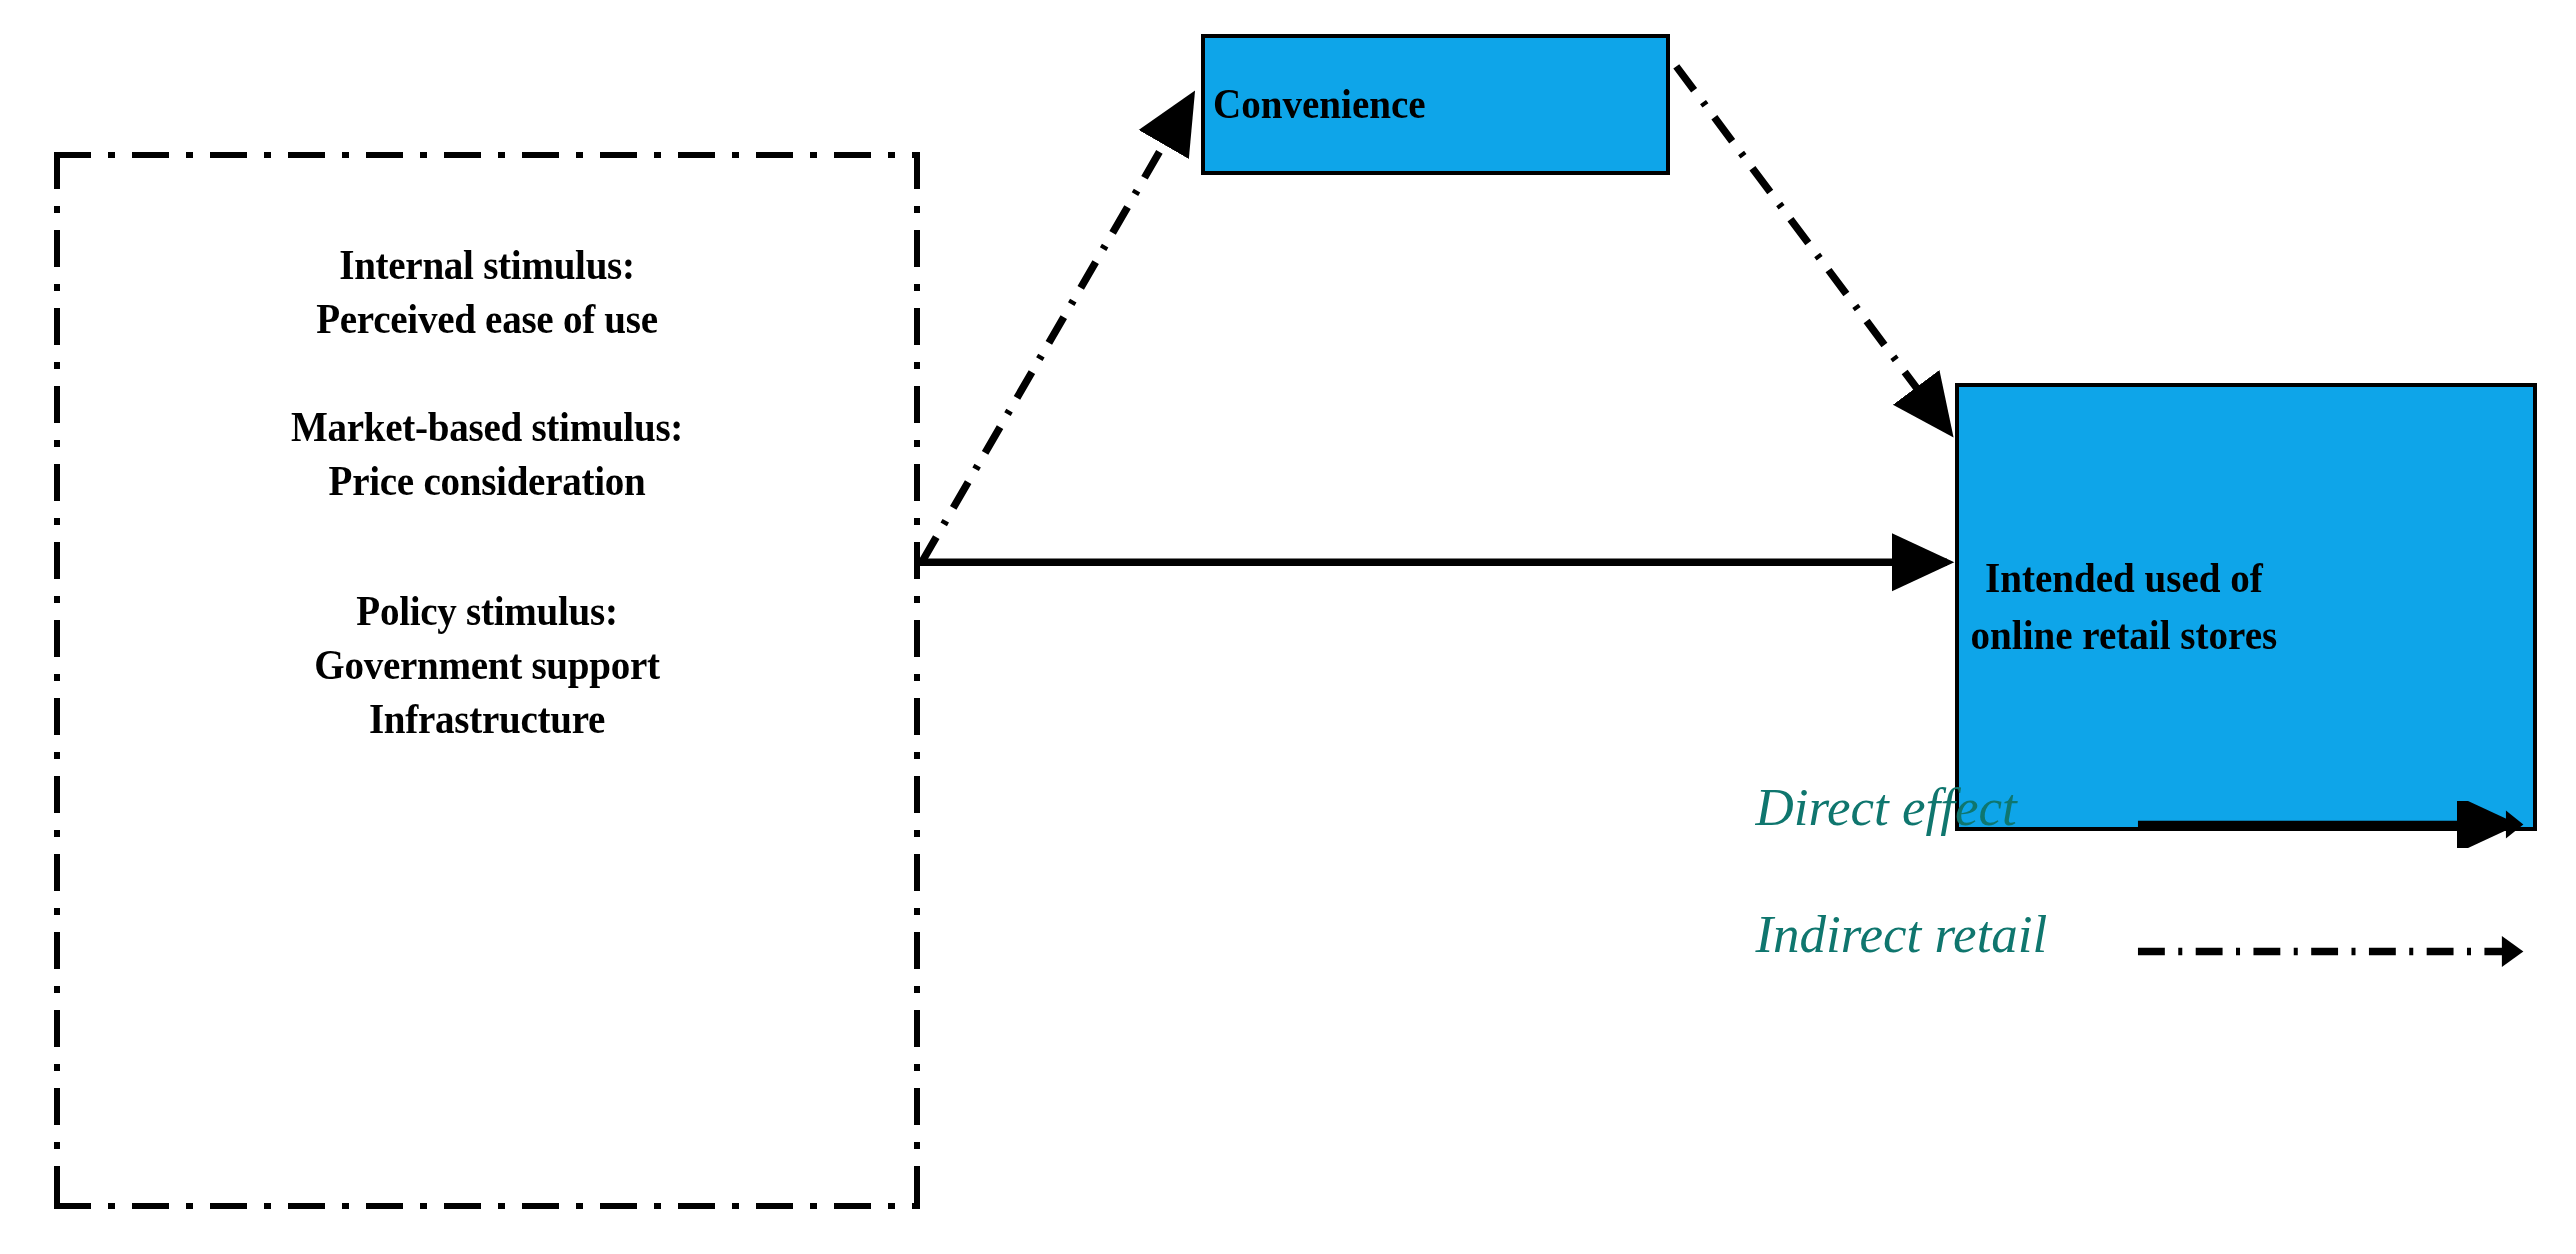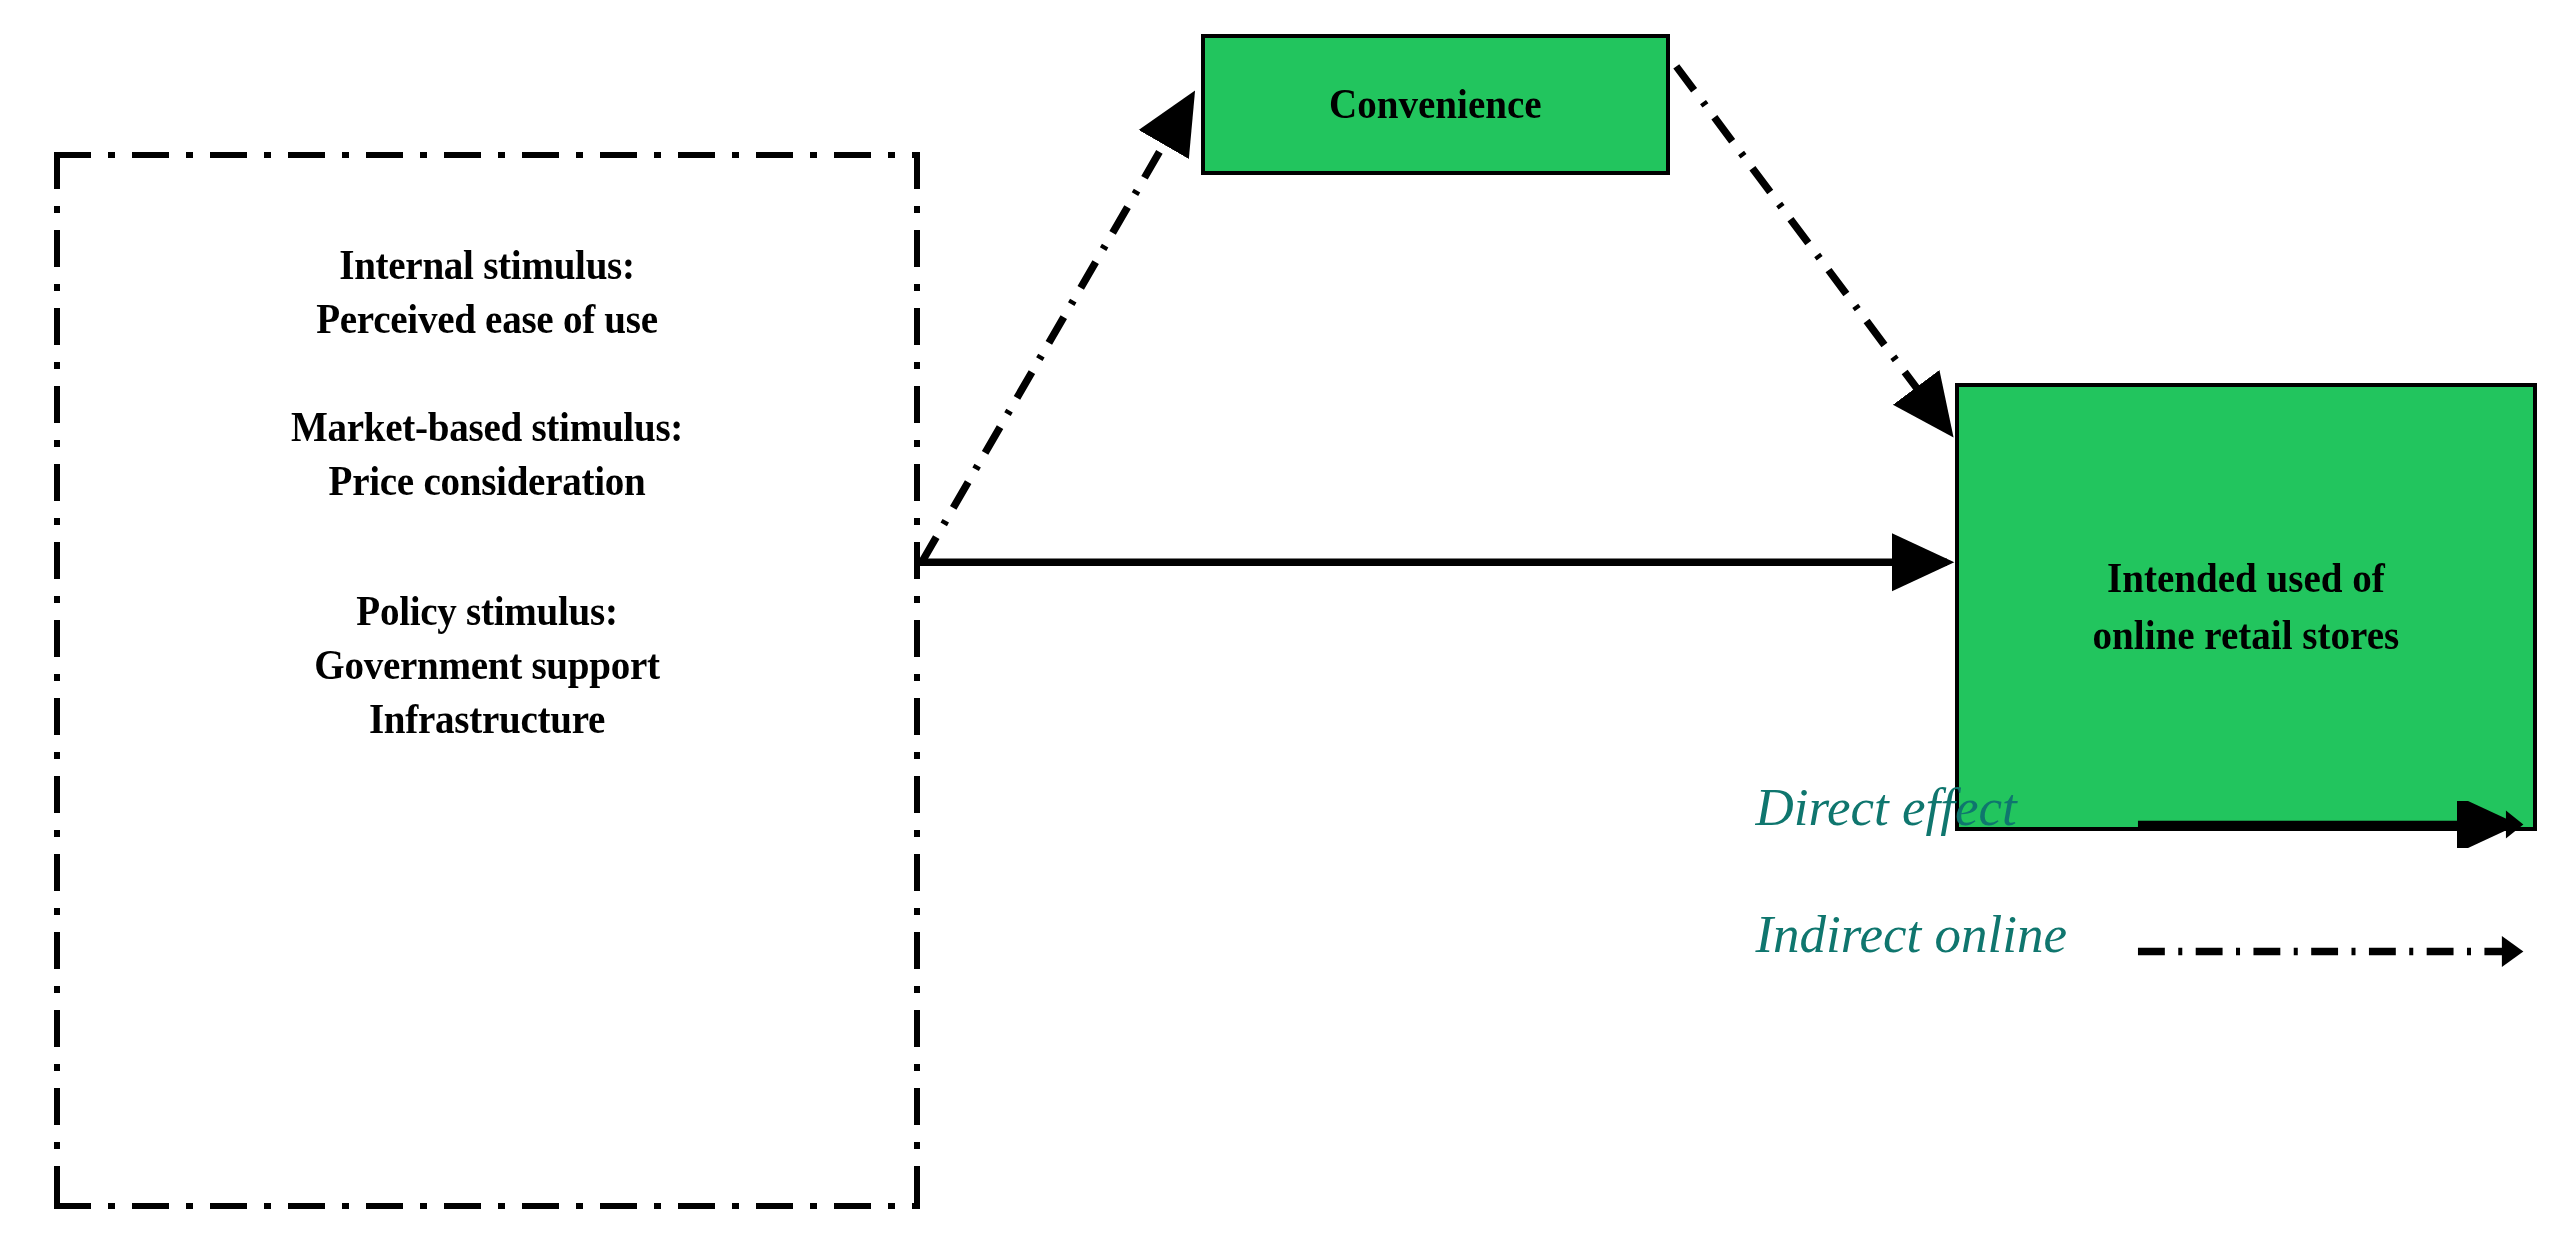--- a/index.html
+++ b/index.html
@@ -76,24 +76,24 @@
 
   #group-internal { top: 87px; }
   #group-market   { top: 249px; }
   #group-policy   { top: 433px; }
 
   
   .node-box {
     position: absolute;
     box-sizing: border-box;
     border: 4.7px solid #000;
-    background: #22c55e;
+    background: #0ea5e9;
     display: flex;
     align-items: center;
-    justify-content: center;
+    justify-content: flex-start;
     text-align: center;
     color: #000;
     font-weight: bold;
     font-size: 42px;
     line-height: 1.35;
   }
   .node-box .inner { transform: scaleX(0.93); }
   .node-box .line { display: block; white-space: nowrap; }
 
   #box-convenience {
@@ -216,21 +216,21 @@
 
     <div class="legend-row" id="legend-row-direct">
       <span class="legend-label">Direct effect</span>
       <svg class="legend-sample" viewBox="0 0 580 70" xmlns="http://www.w3.org/2000/svg">
         <line x1="4" y1="35" x2="560" y2="35" stroke="#000" stroke-width="11" marker-end="url(#arrowSolid)"></line>
         <path d="M552,14 L578,35 L552,56 Z" fill="#000"></path>
       </svg>
     </div>
 
     <div class="legend-row" id="legend-row-indirect">
-      <span class="legend-label">Indirect online</span>
+      <span class="legend-label">Indirect retail</span>
       <svg class="legend-sample" viewBox="0 0 580 70" xmlns="http://www.w3.org/2000/svg">
         <line x1="4" y1="35" x2="548" y2="35" stroke="#000" stroke-width="11" stroke-dasharray="40 20 6 20"></line>
         <path d="M546,12 L578,35 L546,58 Z" fill="#000"></path>
       </svg>
     </div>
 
   </div>
 
 </div>
 

